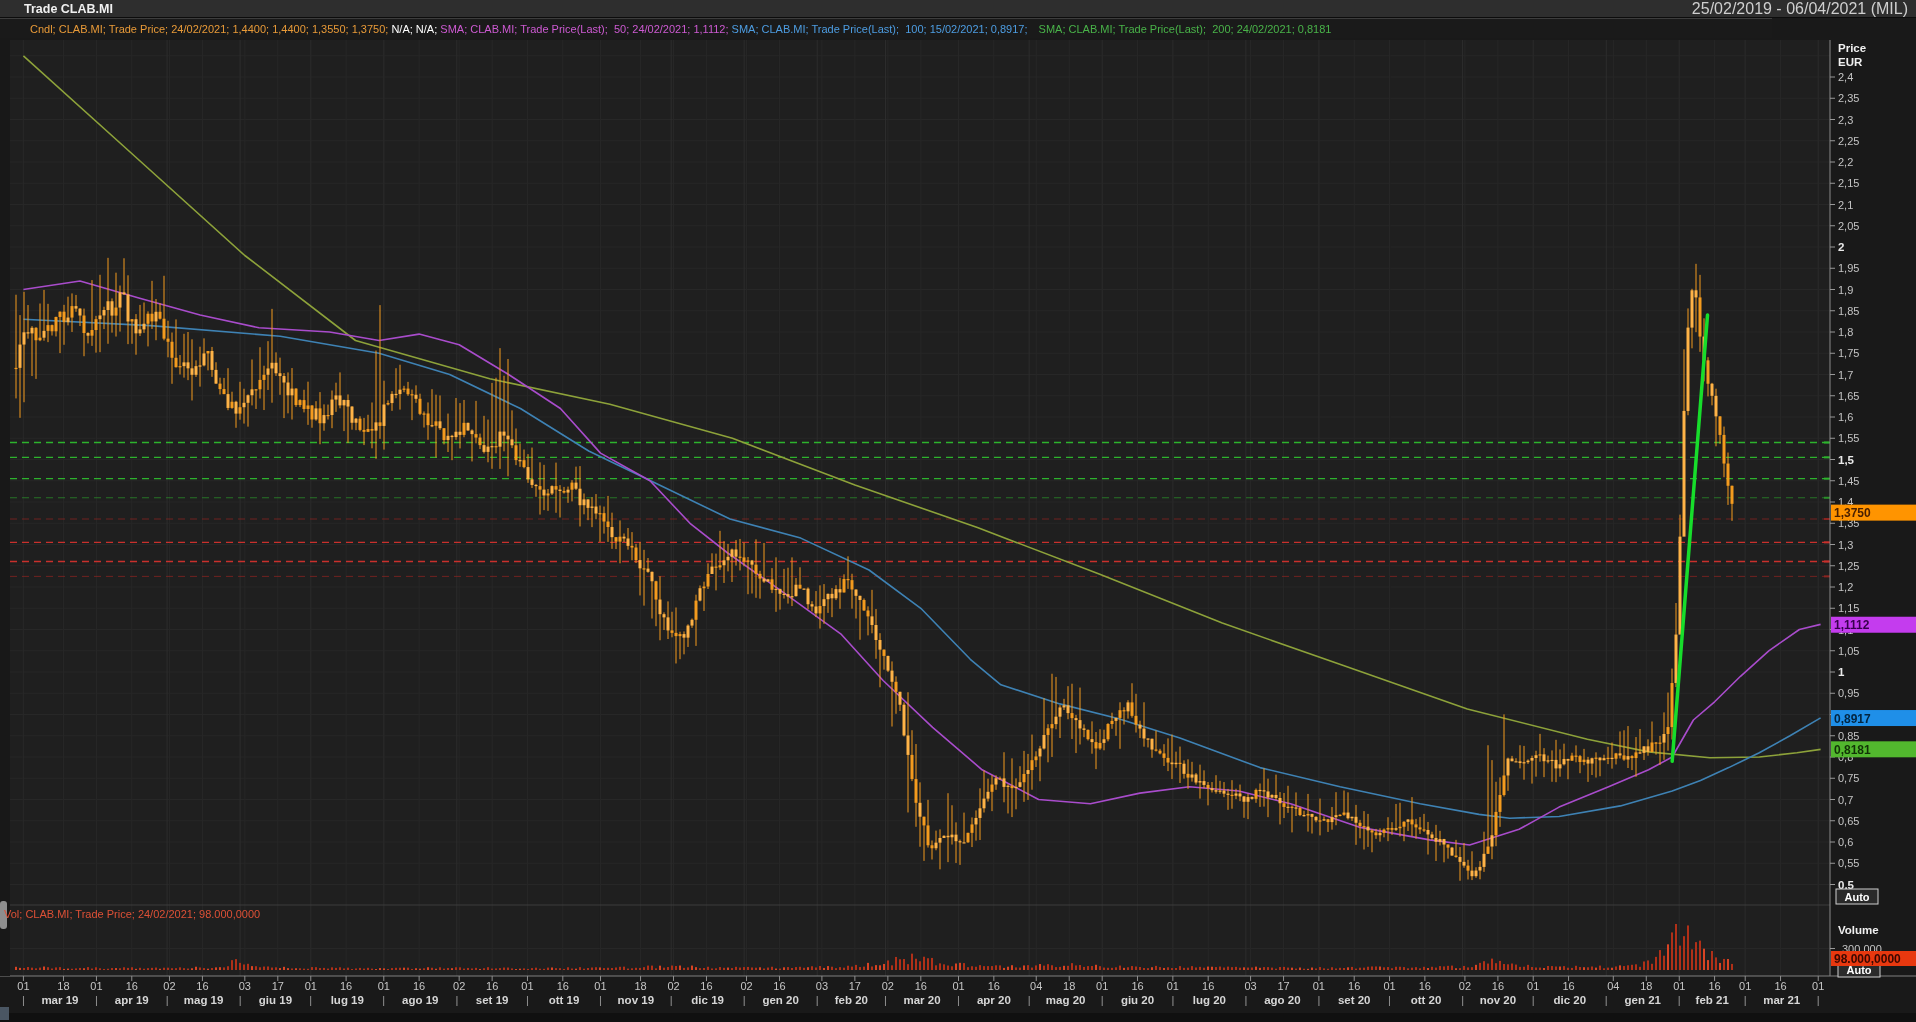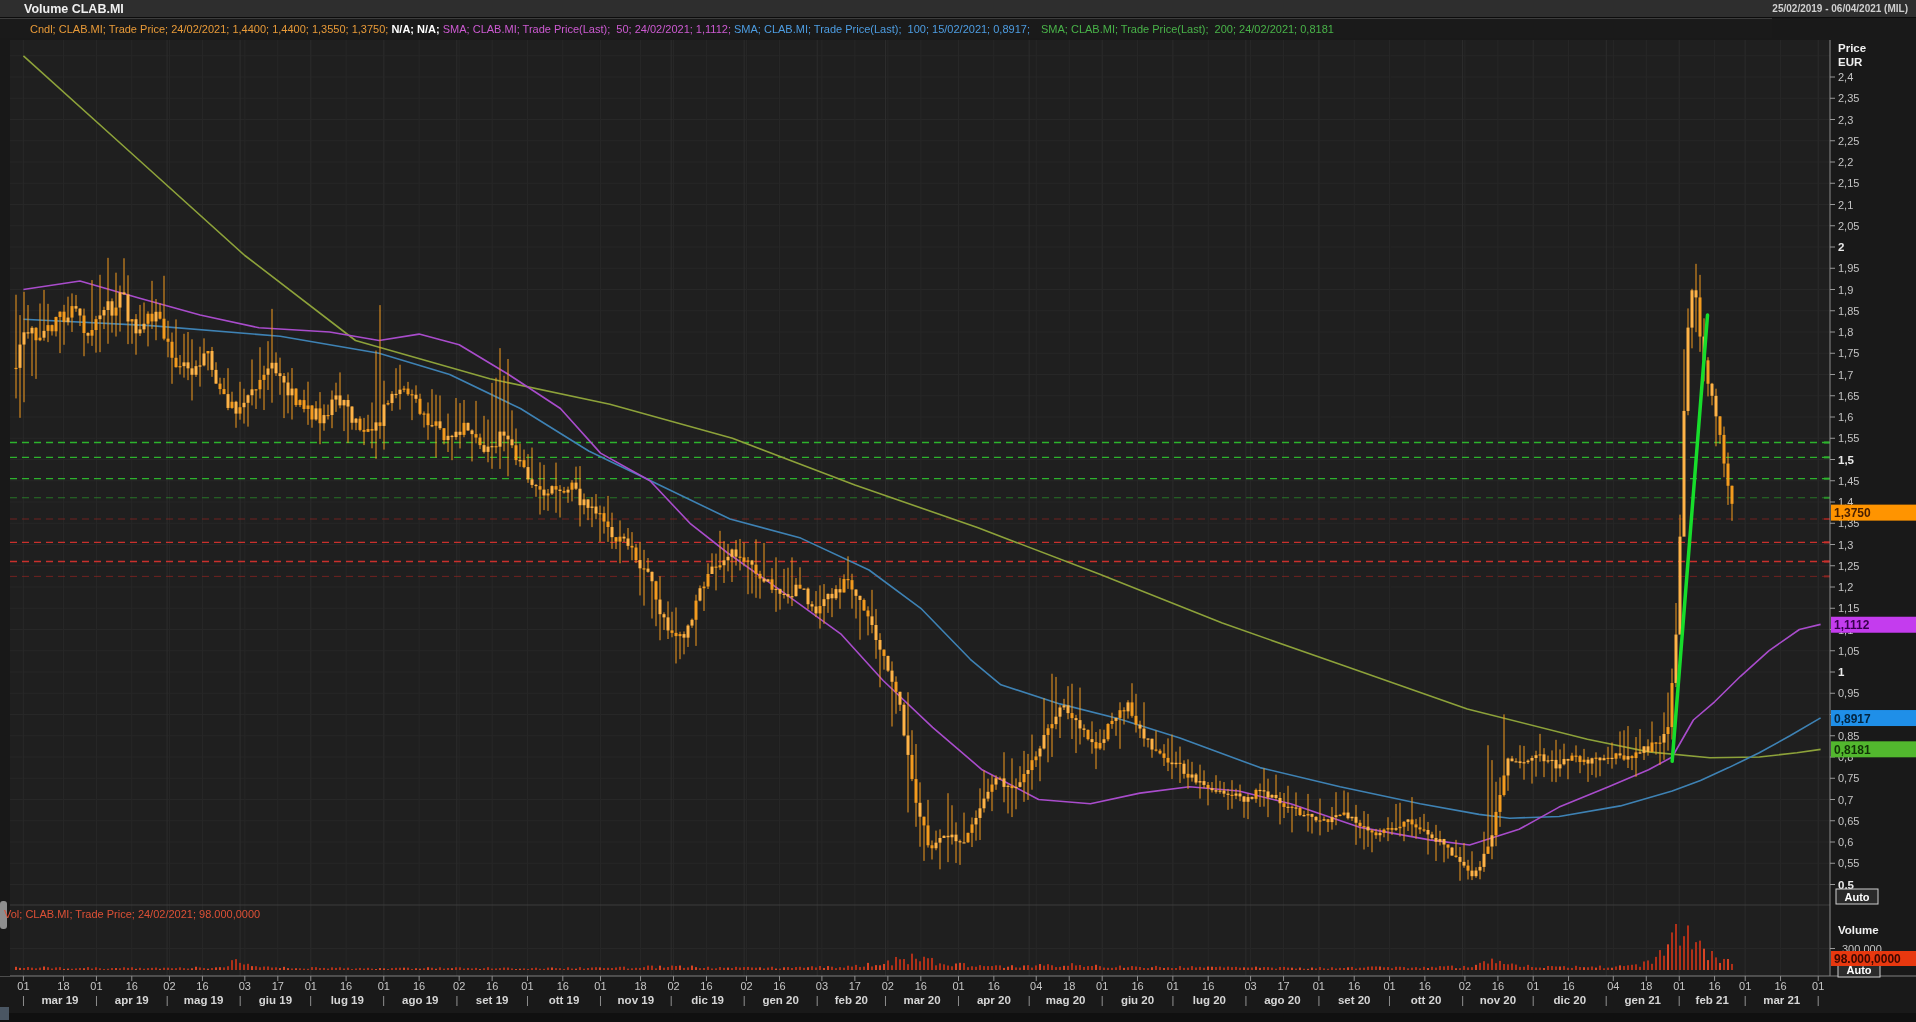--- a/index.html
+++ b/index.html
@@ -2,40 +2,40 @@
 <html><head>
 <meta charset="utf-8">
 <style>
   html,body{margin:0;padding:0;background:#111;width:1916px;height:1022px;overflow:hidden;
     font-family:"Liberation Sans","DejaVu Sans",sans-serif;}
   #app{position:relative;width:1916px;height:1022px;background:#191919;}
   #titlebar{position:absolute;left:0;top:0;width:1916px;height:18px;background:#2e2e2e;
     border-bottom:1px solid #0c0c0c;display:flex;align-items:center;justify-content:space-between;
     box-sizing:border-box;padding:0 8px 0 24px;}
   #titlebar .t{font-size:12.5px;font-weight:bold;color:#f0f0f0;}
-  #titlebar .d{font-size:10px;color:#cfcfcf;font-weight:bold;}
+  #titlebar .d{font-size:16px;color:#cfcfcf;}
   #legendbar{position:absolute;left:0;top:18px;width:1772px;height:20px;background:#1a1a1a;
     border-top:1px solid #3d3d3d;box-sizing:border-box;padding-left:30px;display:flex;align-items:center;}
   #legendbar span{font-size:11px;white-space:pre;}
   #vol-legend{position:absolute;left:4px;top:908px;font-size:11px;z-index:5;}
   svg{position:absolute;left:0;top:0;}
   text{font-family:"Liberation Sans","DejaVu Sans",sans-serif;}
 </style>
 </head>
 <body>
 <div id="app">
 
 <div id="titlebar">
-  <span class="t">Volume CLAB.MI</span>
+  <span class="t">Trade CLAB.MI</span>
   <span class="d">25/02/2019 - 06/04/2021 (MIL)</span>
 </div>
 
 <div id="legendbar">
   <span style="color: rgb(232, 154, 56);">Cndl; CLAB.MI; Trade Price; 24/02/2021; 1,4400; 1,4400; 1,3550; 1,3750; </span>
-      <span style="font-weight: bold; color: rgb(255, 255, 255);">N/A; N/A; </span>
+      <span style="font-weight: normal; color: rgb(255, 255, 255);">N/A; N/A; </span>
       <span style="color: rgb(205, 90, 210);">SMA; CLAB.MI; Trade Price(Last);  50; 24/02/2021; 1,1112; </span>
       <span style="color: rgb(77, 157, 226);">SMA; CLAB.MI; Trade Price(Last);  100; 15/02/2021; 0,8917; </span>
       <span style="color: rgb(73, 179, 73); margin-left: 8px;">SMA; CLAB.MI; Trade Price(Last);  200; 24/02/2021; 0,8181</span>
 </div>
 
 <div id="vol-legend" style="color: rgb(221, 80, 54);">Vol; CLAB.MI; Trade Price;  24/02/2021; 98.000,0000</div>
 
 <svg id="chart-svg" width="1916" height="1022" viewBox="0 0 1916 1022">
       <g>
         <rect x="0" y="38" width="1916" height="984" fill="#191919"></rect>

